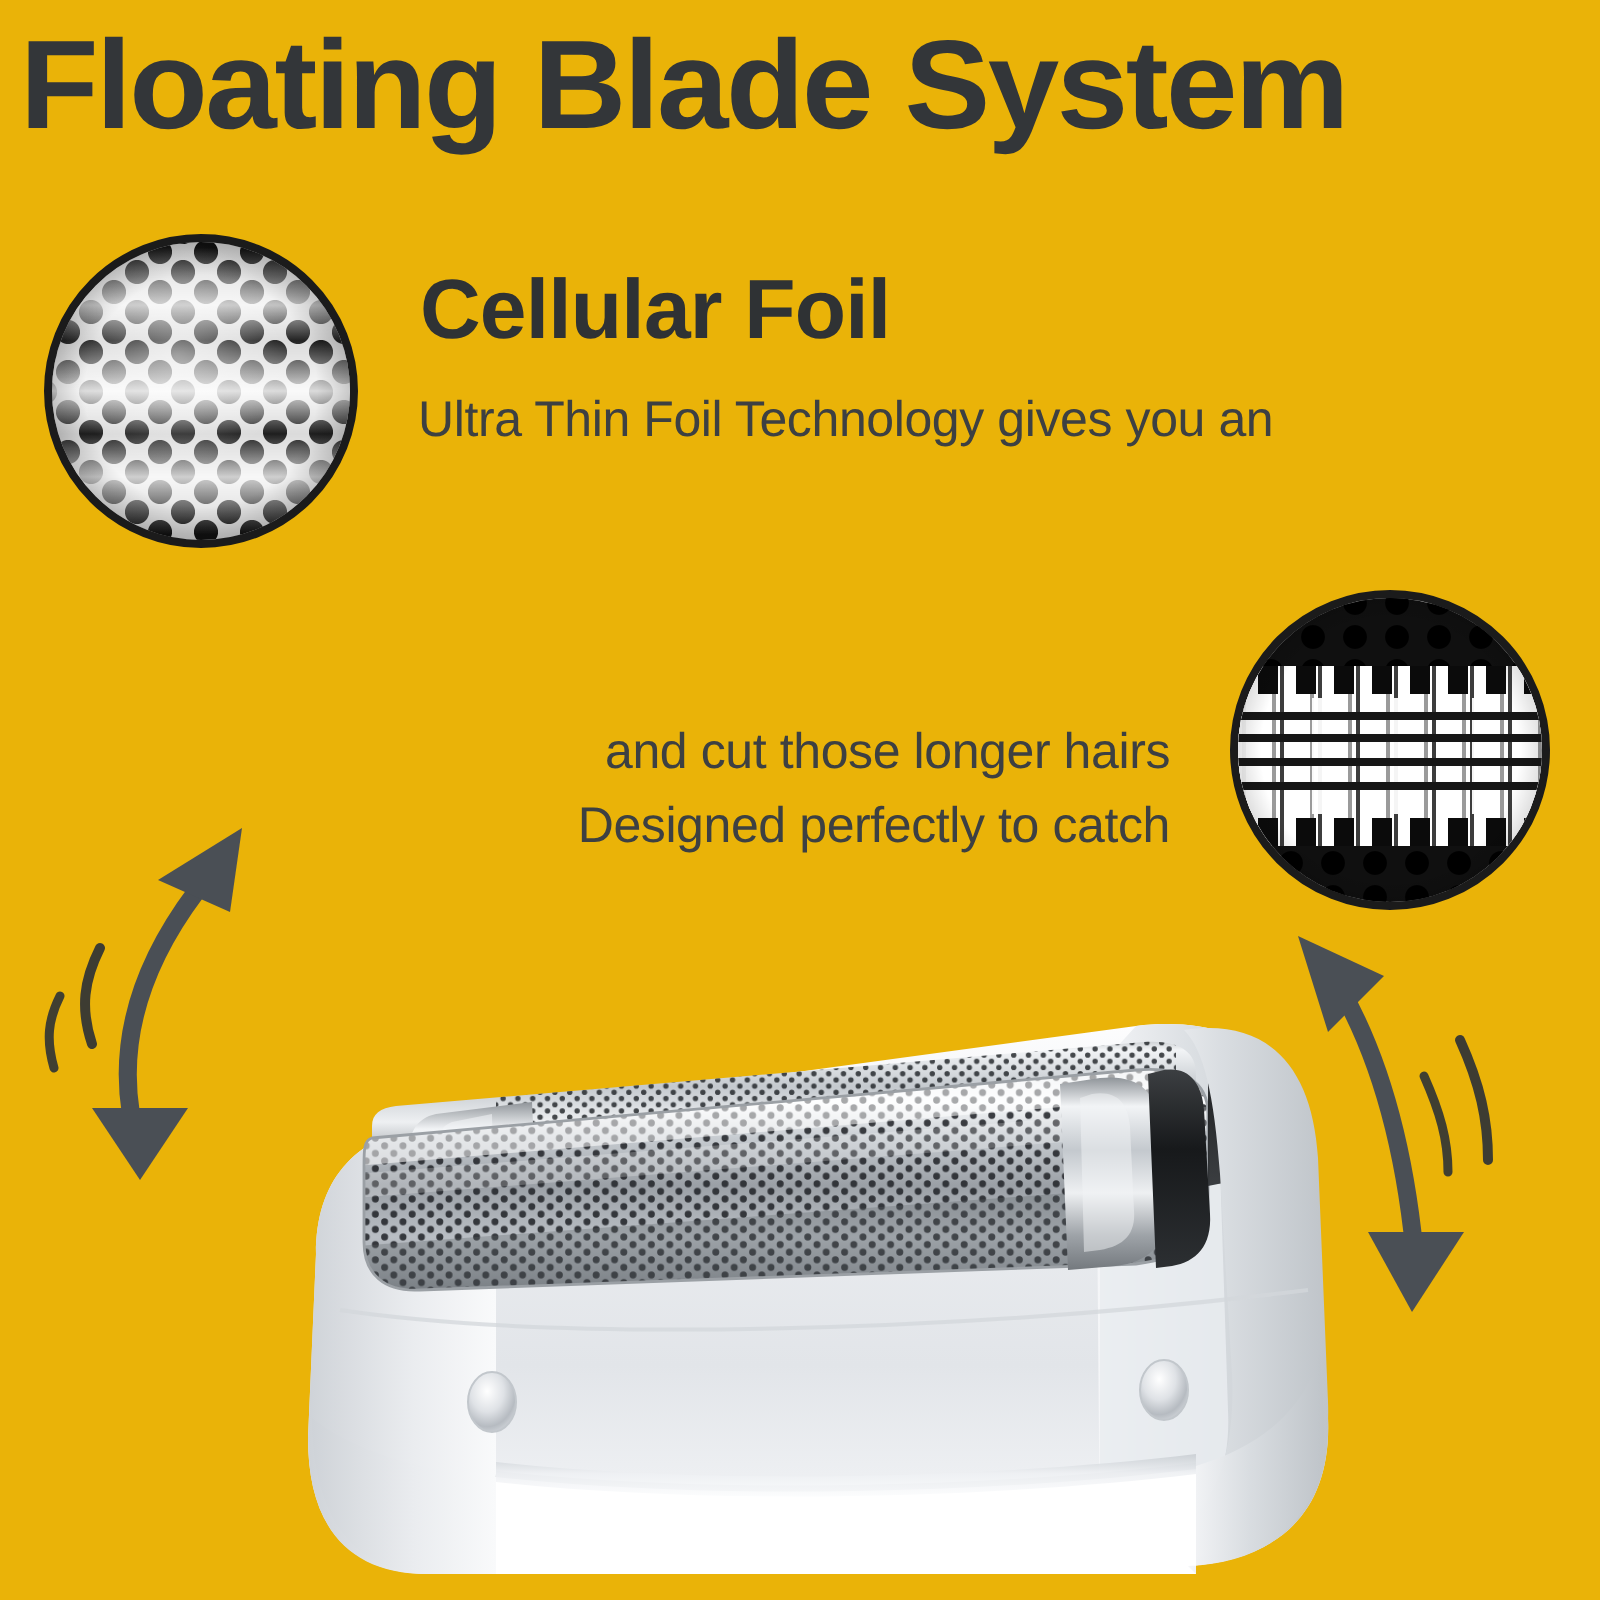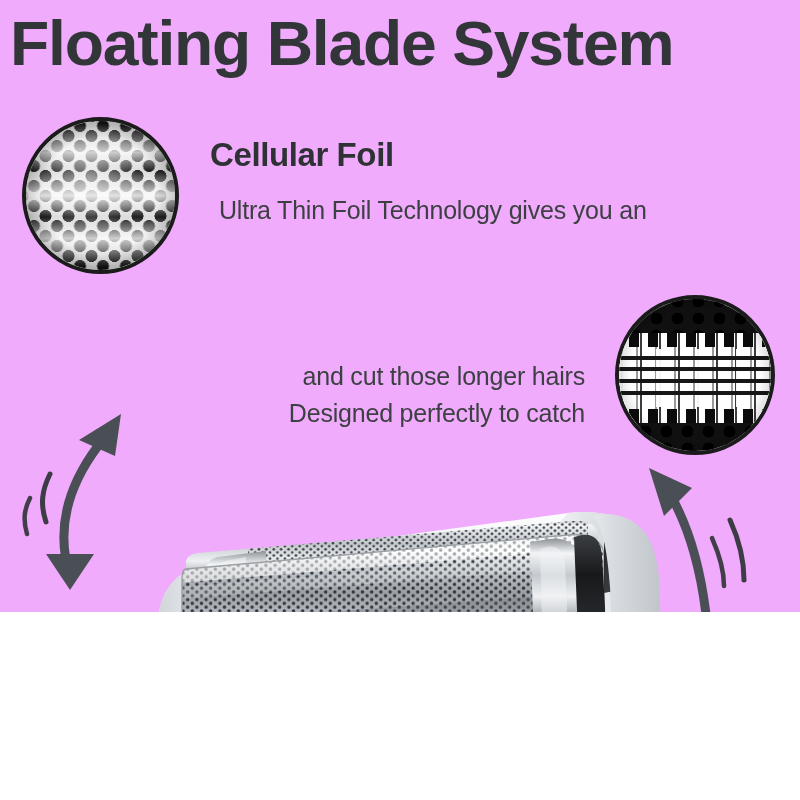--- a/index.html
+++ b/index.html
@@ -3,43 +3,43 @@
 <meta charset="utf-8">
 <style>
   html,body{margin:0;padding:0;}
   body{
     width:800px;height:800px;
     background:#ffffff;
     font-family:"Liberation Sans", sans-serif;
     overflow:hidden;
     position:relative;
   }
-  #stage{position:relative;width:800px;height:612px;overflow:hidden;background:#f0abfc;}
+  #stage{position:relative;width:800px;height:800px;overflow:hidden;background:#eab308;}
 
   
   .title{
     position:absolute;left:10px;top:6px;width:790px;
     font-size:63px;line-height:74px;font-weight:bold;
     letter-spacing:-1.2px;
     color:#333639;
     transform:scaleX(1.02);transform-origin:left center;
     white-space:nowrap;
   }
 
   
   .feat-head{
     position:absolute;font-weight:bold;color:#2f3234;
-    font-size:33px;line-height:38px;letter-spacing:-0.4px;white-space:nowrap;
+    font-size:42px;line-height:38px;letter-spacing:-0.4px;white-space:nowrap;
   }
   .feat-body{
     position:absolute;color:#3d4042;
     font-size:25px;line-height:37px;letter-spacing:-0.2px;
   }
   #foil-head{left:210px;top:136px;}
-  #foil-body{left:219px;top:192px;width:430px;text-align:left;}
+  #foil-body{left:209px;top:192px;width:430px;text-align:left;}
   #trim-head{left:285px;top:306px;}
   #trim-body{left:180px;top:358px;width:405px;text-align:right;}
 
   
   .zoom-circle{
     position:absolute;border-radius:50%;overflow:hidden;
     border:4px solid #1b1b1b;
     box-sizing:border-box;
     background:#d8d8d8;
   }

